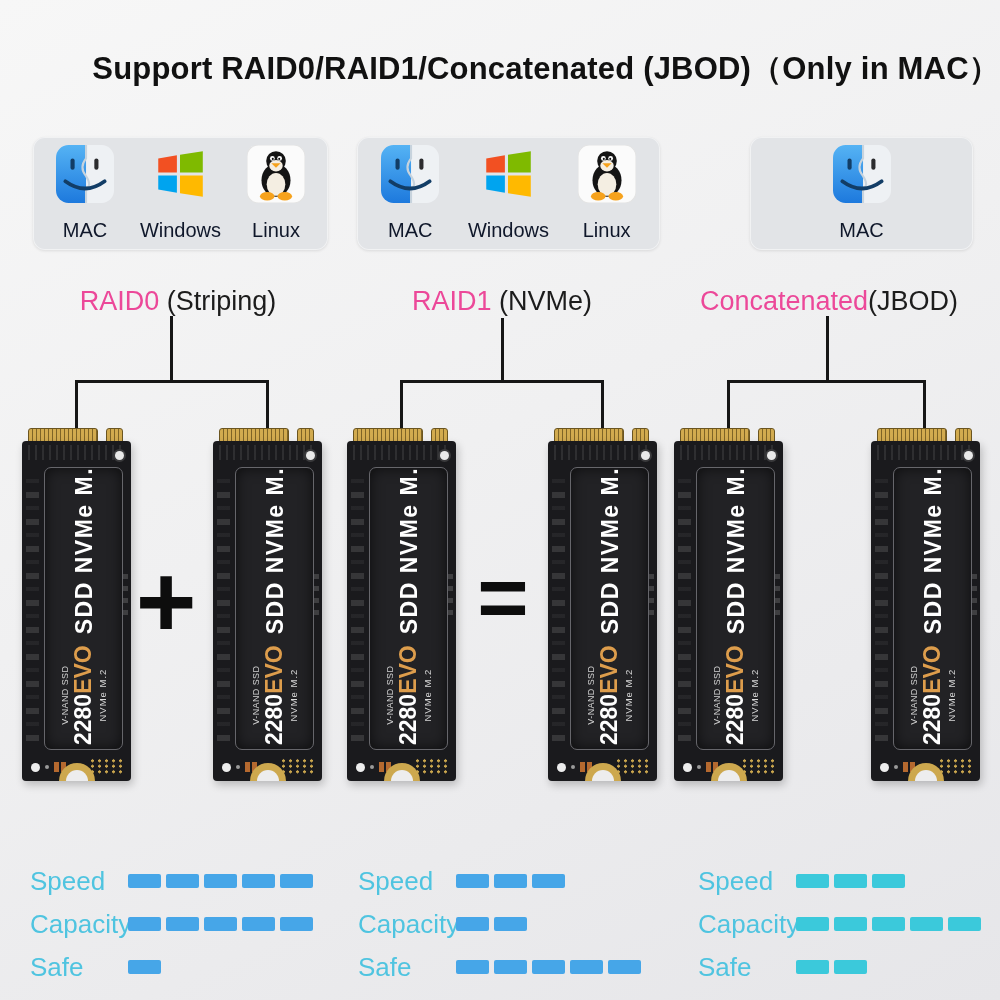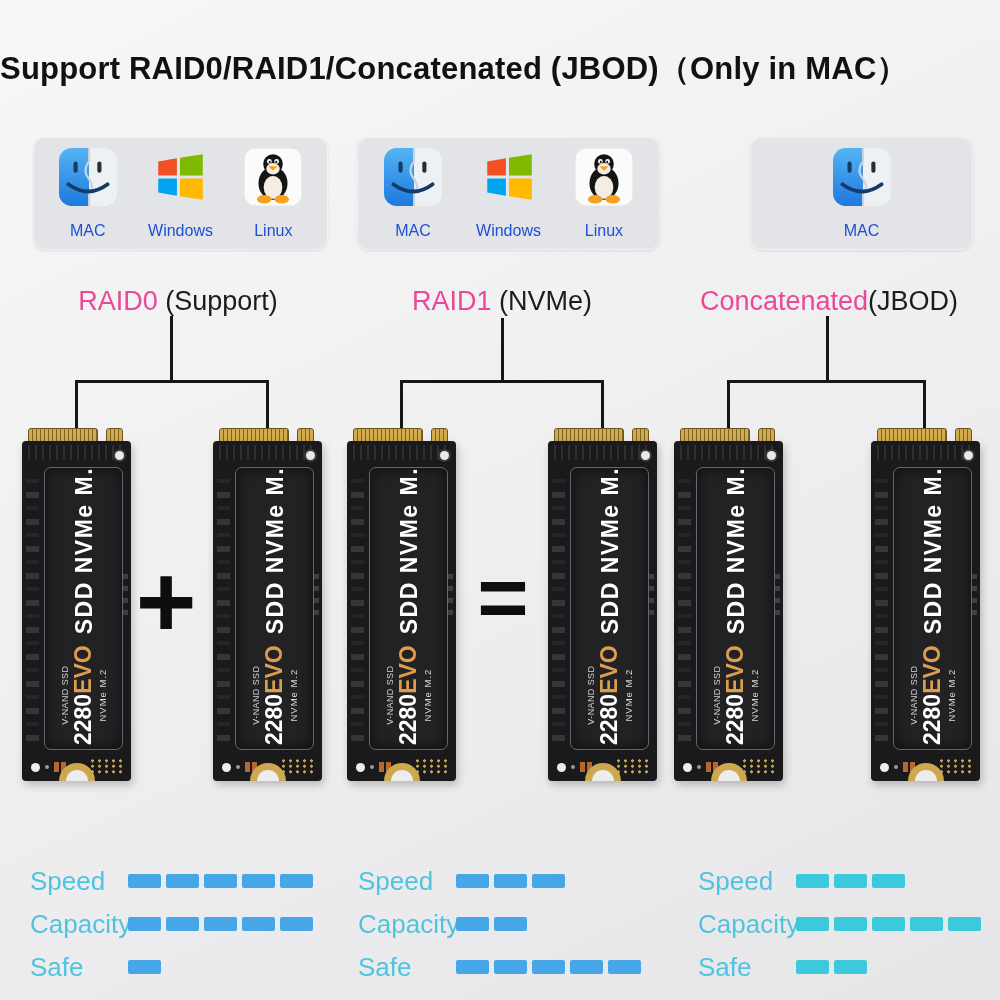--- a/index.html
+++ b/index.html
@@ -7,38 +7,38 @@
   body {
     position:relative;
     font-family:"Liberation Sans", sans-serif;
     background:linear-gradient(155deg,#f7f7f7 0%,#f0f0f1 45%,#e6e6e9 100%);
     overflow:hidden;
   }
 
   
   .title{
     position:absolute; top:48px; left:0; width:1000px;
-    text-align:left; font-size:31px; font-weight:bold; color:#111;
+    text-align:right; font-size:31px; font-weight:bold; color:#111;
     letter-spacing:.2px;
   }
 
   
   .os-card{
     position:absolute; top:137px; height:113px;
     background:#e2e4e7; border-radius:12px;
     box-shadow:0 1px 3px rgba(0,0,0,.10), inset 0 0 0 1px rgba(255,255,255,.5);
     display:flex; align-items:center; justify-content:space-around;
     padding:0 10px;
   }
   .os-card.c1{ left:33px;  width:295px; }
   .os-card.c2{ left:357px; width:303px; }
   .os-card.c3{ left:750px; width:223px; }
   .os-item{ display:flex; flex-direction:column; align-items:center; }
   .os-item svg{ width:58px; height:58px; display:block; }
-  .os-label{ margin-top:16px; font-size:16px; color:#1d4ed8; }
+  .os-label{ margin-top:16px; font-size:20px; color:#0f172a; }
 
   
   .raid-label{
     position:absolute; top:286px; transform:translateX(-50%);
     font-size:27px; white-space:nowrap; color:#1c1c1c;
   }
   .raid-label .hl{ color:#ec4899; }
   .raid-label.r1{ left:178px; }
   .raid-label.r2{ left:502px; }
   .raid-label.r3{ left:829px; }
@@ -226,21 +226,21 @@
 <div class="os-card c3">
   <div class="os-item">
     <svg viewBox="0 0 56 56">
         <use href="#icon-finder"></use>
       </svg>
     <span class="os-label">MAC</span>
   </div>
 </div>
 
 <div class="raid-label r1">
-  <span class="hl">RAID0</span><span> (Support)</span>
+  <span class="hl">RAID0</span><span> (Striping)</span>
 </div>
 <div class="raid-label r2">
   <span class="hl">RAID1</span><span> (NVMe)</span>
 </div>
 <div class="raid-label r3">
   <span class="hl">Concatenated</span><span>(JBOD)</span>
 </div>
 
 <div class="cline" style="left:170px;top:316px;width:3px;height:66px"></div>
 <div class="cline" style="left:75px;top:380px;width:194px;height:3px"></div>

